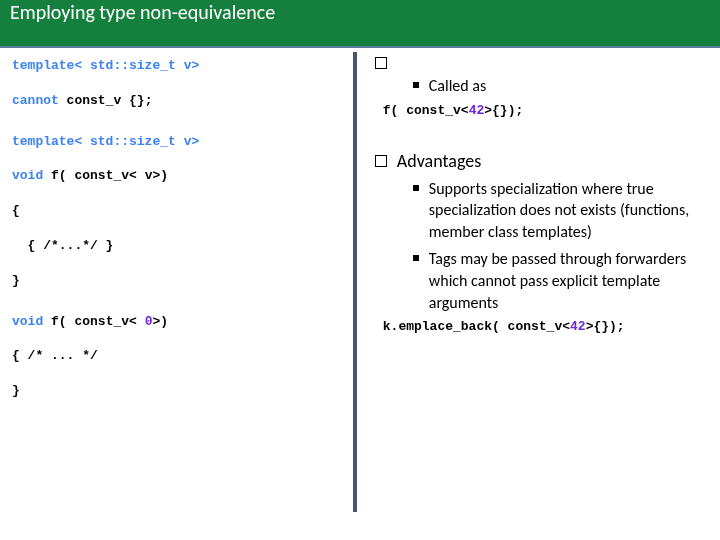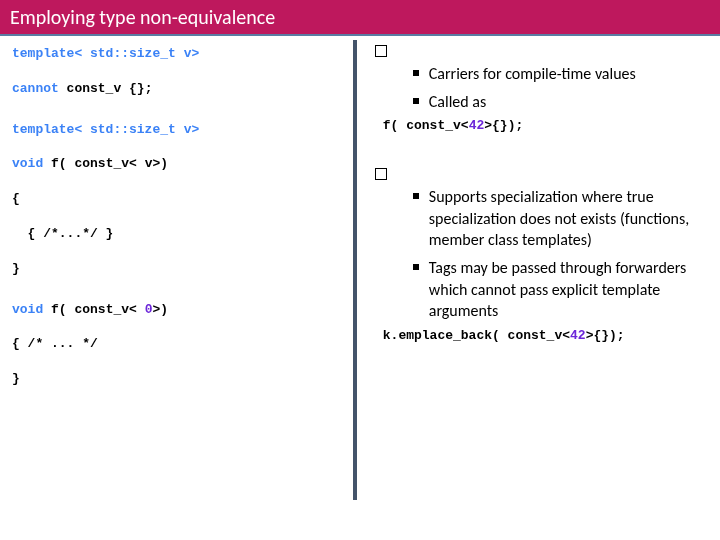--- a/index.html
+++ b/index.html
@@ -1,24 +1,24 @@
 <!DOCTYPE html>
 <html><head>
 <meta charset="utf-8">
 <style>
   * { box-sizing: border-box; margin: 0; padding: 0; }
   html, body { width: 720px; height: 540px; background: #fff; overflow: hidden; }
   body { font-family: Calibri, "Segoe UI", Arial, sans-serif; color: #000; }
 
   .titlebar {
     width: 100%;
-    height: 36px;
-    background: #be185d;
+    height: 48px;
+    background: #15803d;
     display: flex;
-    align-items: center;
+    align-items: flex-start;
     padding-left: 10px;
     border-bottom: 2px solid #5a7ca3;
   }
   .titlebar h1 {
     color: #fff;
     font-size: 20px;
     font-weight: 400;
     font-family: Calibri, "Segoe UI", Arial, sans-serif;
   }
 
@@ -115,29 +115,29 @@
   </div>
 
   <div class="divider"></div>
 
   <div class="right">
 
     <div class="h">
       <span class="box"></span>
     </div>
     <ul class="sub">
-      <li>Carriers for compile-time values</li>
       <li>Called as</li>
     </ul>
     <div class="code"><span>f( const_v&lt;</span><span class="num">42</span><span>&gt;{});</span></div>
 
     <div class="gap-lg"></div>
 
     <div class="h">
       <span class="box"></span>
+      <span class="htxt">Advantages</span>
     </div>
     <ul class="sub">
       <li>Supports specialization where true specialization does not exists (functions, member class templates)</li>
       <li>Tags may be passed through forwarders which cannot pass explicit template arguments</li>
     </ul>
     <div class="code"><span>k.emplace_back( const_v&lt;</span><span class="num">42</span><span>&gt;{});</span></div>
 
   </div>
 </div>
 

